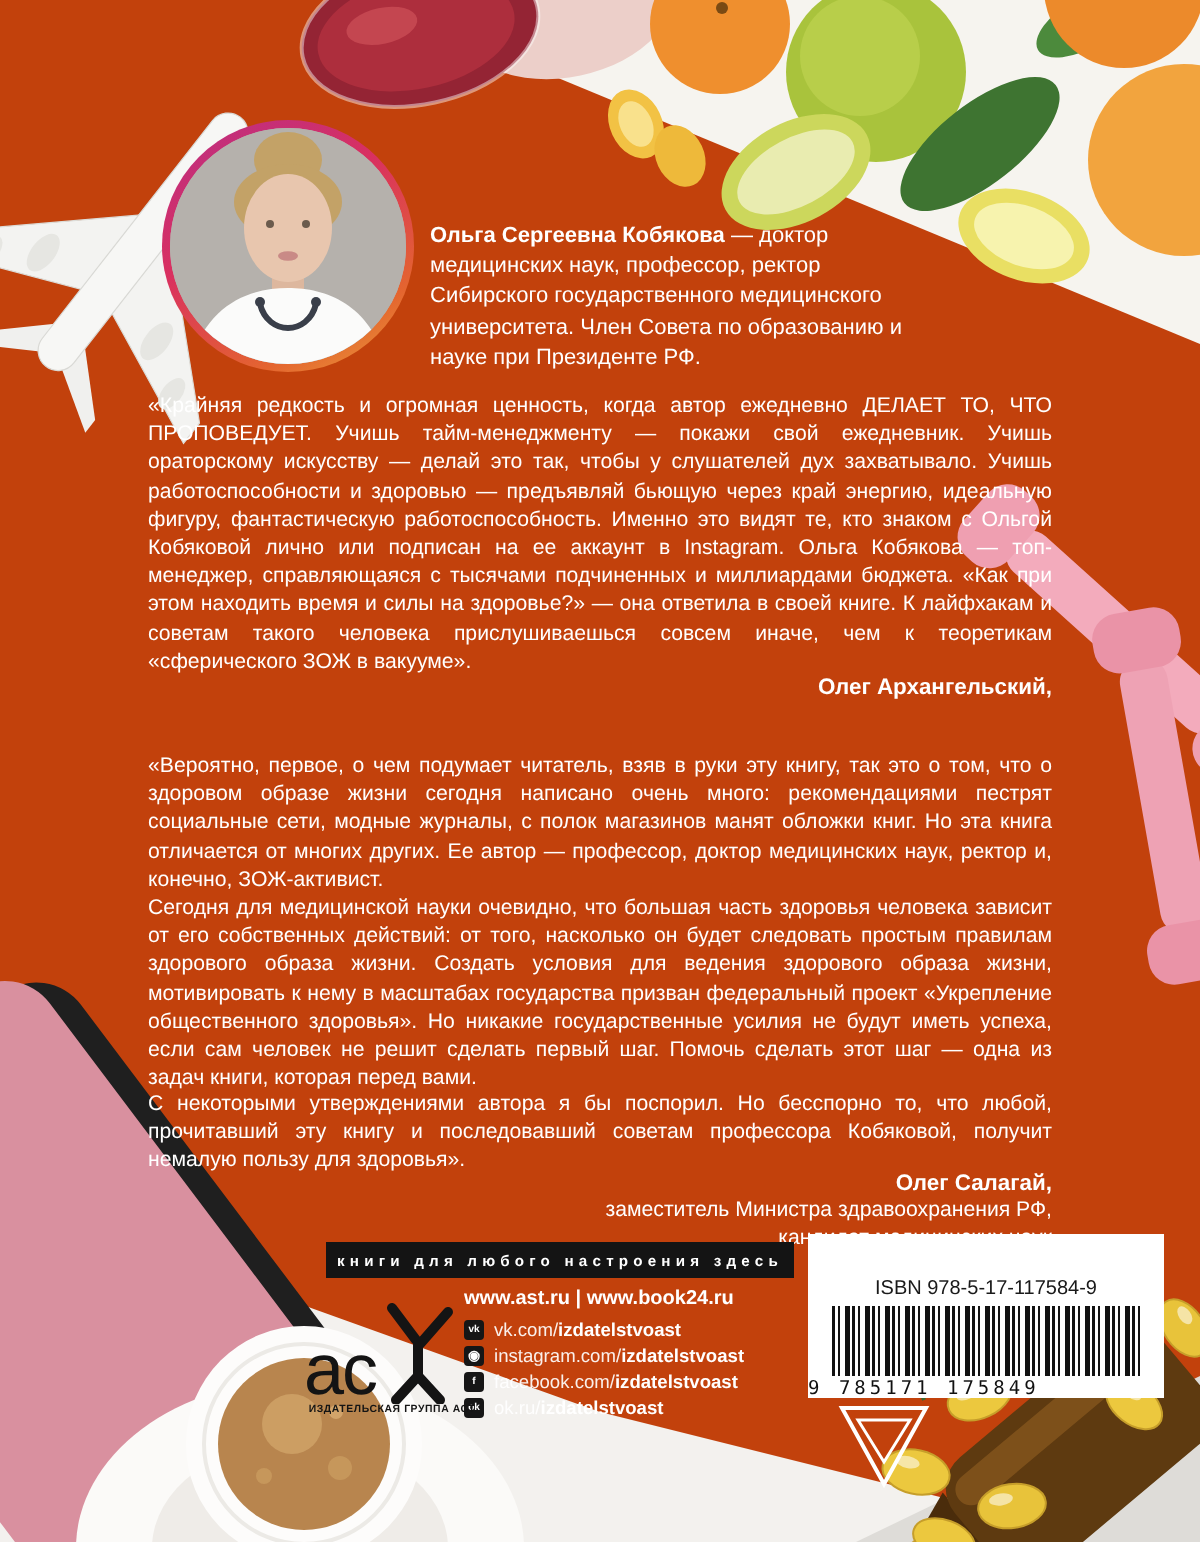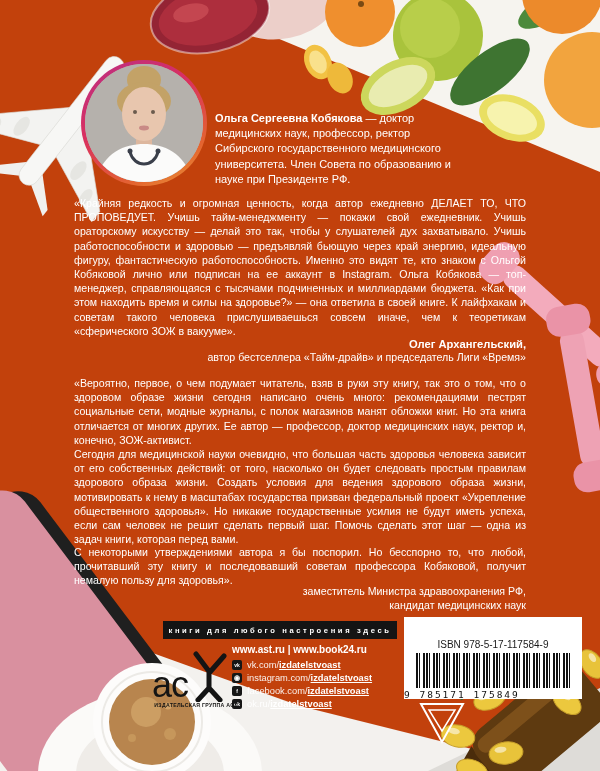--- a/index.html
+++ b/index.html
@@ -22,21 +22,21 @@
   .attr .rl{display:block;font-size:10.6px;line-height:13.5px;}
   #p1{top:196px}#attr1{top:337px}#p2{top:376px}#p3{top:447px}#p4{top:545px}#attr2{top:585px}
 
   
   .tagline{position:absolute;left:163px;top:621px;width:234px;height:18px;background:#141414;
      color:#fff;font-size:7.6px;font-weight:bold;letter-spacing:2.6px;white-space:nowrap;
      display:flex;align-items:center;justify-content:center;}
   .websites{position:absolute;left:232px;top:644px;color:#fff;font-weight:bold;font-size:10px;}
   .socials{position:absolute;left:232px;top:658px;}
   .srow{display:flex;align-items:center;height:13px;font-size:9.3px;color:rgba(255,255,255,.92);}
-  .srow b{color:#fff;text-decoration:underline;}
+  .srow b{color:#fff;}
   .sic{width:10px;height:10px;background:#161616;border-radius:2px;color:#fff;font-size:5px;
        font-weight:bold;display:flex;align-items:center;justify-content:center;margin-right:5px;flex:none;}
   .sic.ig{font-size:7px;}
   .astlogo{position:absolute;left:146px;top:650px;width:100px;text-align:center;color:#141414;}
   .astword{position:absolute;left:6px;top:14px;font-size:36px;font-weight:normal;letter-spacing:-1px;}
   .astcaption{position:absolute;left:0;top:52px;width:100px;font-size:5.2px;font-weight:bold;
        letter-spacing:.3px;color:#141414;}
   .isbnbox{position:absolute;left:404px;top:617px;width:178px;height:82px;background:#fff;}
   .isbn{font-size:10px;color:#1a1a1a;text-align:center;margin-top:22px;}
   .bars{height:35px;margin:3px 12px 0 12px;
@@ -191,27 +191,27 @@
       <circle cx="45" cy="87" r="2.5" fill="#3a3f4a"></circle>
       <circle cx="73" cy="87" r="2.5" fill="#3a3f4a"></circle>
     </svg>
   </div>
 
   <p class="bio"><b>Ольга Сергеевна Кобякова</b><span> — доктор медицинских наук, профессор, ректор Сибирского государственного медицинского университета. Член Совета по образованию и науке при Президенте РФ.</span></p>
 
   <p class="txt" id="p1">«Крайняя редкость и огромная ценность, когда автор ежедневно ДЕЛАЕТ ТО, ЧТО ПРОПОВЕДУЕТ. Учишь тайм-менеджменту — покажи свой ежедневник. Учишь ораторскому искусству — делай это так, чтобы у слушателей дух захватывало. Учишь работоспособности и здоровью — предъявляй бьющую через край энергию, идеальную фигуру, фантастическую работоспособность. Именно это видят те, кто знаком с Ольгой Кобяковой лично или подписан на ее аккаунт в Instagram. Ольга Кобякова — топ-менеджер, справляющаяся с тысячами подчиненных и миллиардами бюджета. «Как при этом находить время и силы на здоровье?» — она ответила в своей книге. К лайфхакам и советам такого человека прислушиваешься совсем иначе, чем к теоретикам «сферического ЗОЖ в вакууме».</p>
   <p class="attr" id="attr1">
     <span class="nm">Олег Архангельский,</span>
-    <span class="rl">автор бестселлера «Тайм-драйв» и председатель Лиги «Время»</span>
   </p>
 
   <p class="txt" id="p2">«Вероятно, первое, о чем подумает читатель, взяв в руки эту книгу, так это о том, что о здоровом образе жизни сегодня написано очень много: рекомендациями пестрят социальные сети, модные журналы, с полок магазинов манят обложки книг. Но эта книга отличается от многих других. Ее автор — профессор, доктор медицинских наук, ректор и, конечно, ЗОЖ-активист.</p>
   <p class="txt" id="p3">Сегодня для медицинской науки очевидно, что большая часть здоровья человека зависит от его собственных действий: от того, насколько он будет следовать простым правилам здорового образа жизни. Создать условия для ведения здорового образа жизни, мотивировать к нему в масштабах государства призван федеральный проект «Укрепление общественного здоровья». Но никакие государственные усилия не будут иметь успеха, если сам человек не решит сделать первый шаг. Помочь сделать этот шаг — одна из задач книги, которая перед вами.</p>
   <p class="txt" id="p4">С некоторыми утверждениями автора я бы поспорил. Но бесспорно то, что любой, прочитавший эту книгу и последовавший советам профессора Кобяковой, получит немалую пользу для здоровья».</p>
   <p class="attr" id="attr2">
+    <span class="nm">Олег Салагай,</span>
     <span class="rl">заместитель Министра здравоохранения РФ,</span>
     <span class="rl">кандидат медицинских наук</span>
   </p>
 
   <div class="tagline">книги для любого настроения здесь</div>
 
   <div class="websites">www.ast.ru | www.book24.ru</div>
 
   <div class="socials">
     <div class="srow">

